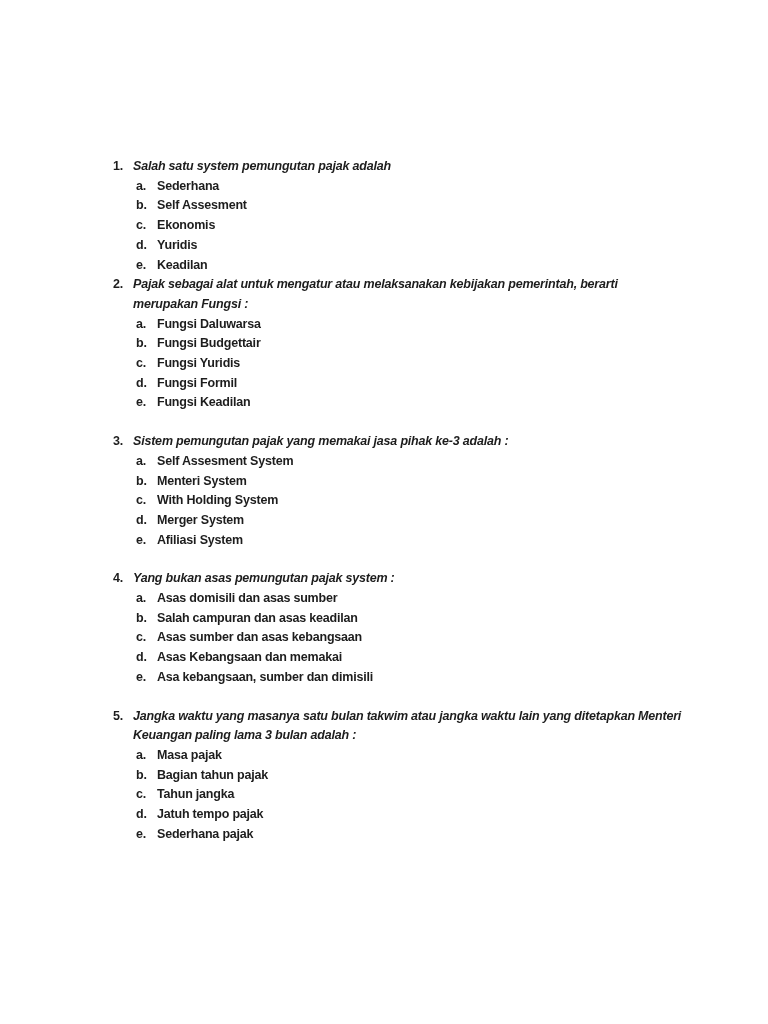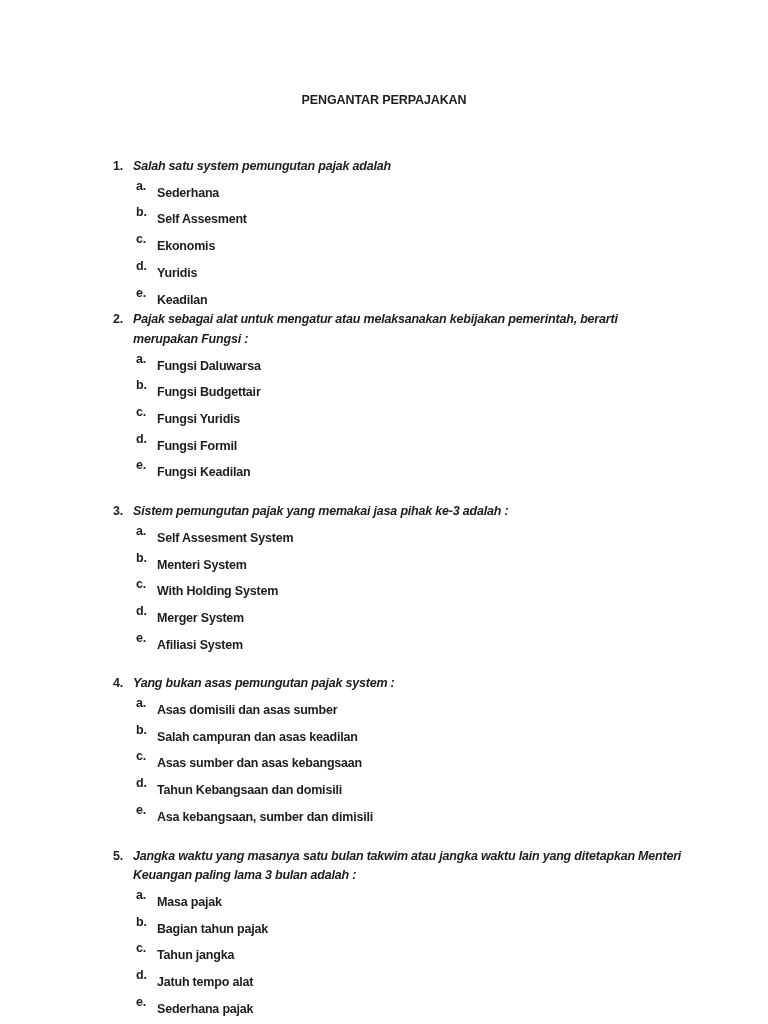--- a/index.html
+++ b/index.html
@@ -48,27 +48,26 @@
     font-style: italic;
   }
   .opt-line {
     display: flex;
     margin-left: 23px;
   }
   .opt-letter {
     width: 21px;
     flex-shrink: 0;
   }
-  .opt-text { flex: 1; margin-top: 7px; }
+  .opt-text { flex: 1; }
 </style>
 </head>
 <body>
 
 <div class="page">
-  <div class="title">PENGANTAR PERPAJAKAN</div>
 
   <div class="content">
 
     <div class="question">
       <div class="q-line">
         <span class="q-num">1.</span>
         <span class="q-text">Salah satu system pemungutan pajak adalah</span>
       </div>
       <div class="opt-line">
         <span class="opt-letter">a.</span>
@@ -159,21 +158,21 @@
       <div class="opt-line">
         <span class="opt-letter">b.</span>
         <span class="opt-text">Salah campuran dan asas keadilan</span>
       </div>
       <div class="opt-line">
         <span class="opt-letter">c.</span>
         <span class="opt-text">Asas sumber dan asas kebangsaan</span>
       </div>
       <div class="opt-line">
         <span class="opt-letter">d.</span>
-        <span class="opt-text">Tahun Kebangsaan dan domisili</span>
+        <span class="opt-text">Asas Kebangsaan dan memakai</span>
       </div>
       <div class="opt-line">
         <span class="opt-letter">e.</span>
         <span class="opt-text">Asa kebangsaan, sumber dan dimisili</span>
       </div>
     </div>
 
     <div class="question gap">
       <div class="q-line">
         <span class="q-num">5.</span>
@@ -187,21 +186,21 @@
       <div class="opt-line">
         <span class="opt-letter">b.</span>
         <span class="opt-text">Bagian tahun pajak</span>
       </div>
       <div class="opt-line">
         <span class="opt-letter">c.</span>
         <span class="opt-text">Tahun jangka</span>
       </div>
       <div class="opt-line">
         <span class="opt-letter">d.</span>
-        <span class="opt-text">Jatuh tempo alat</span>
+        <span class="opt-text">Jatuh tempo pajak</span>
       </div>
       <div class="opt-line">
         <span class="opt-letter">e.</span>
         <span class="opt-text">Sederhana pajak</span>
       </div>
     </div>
 
   </div>
 </div>
 

